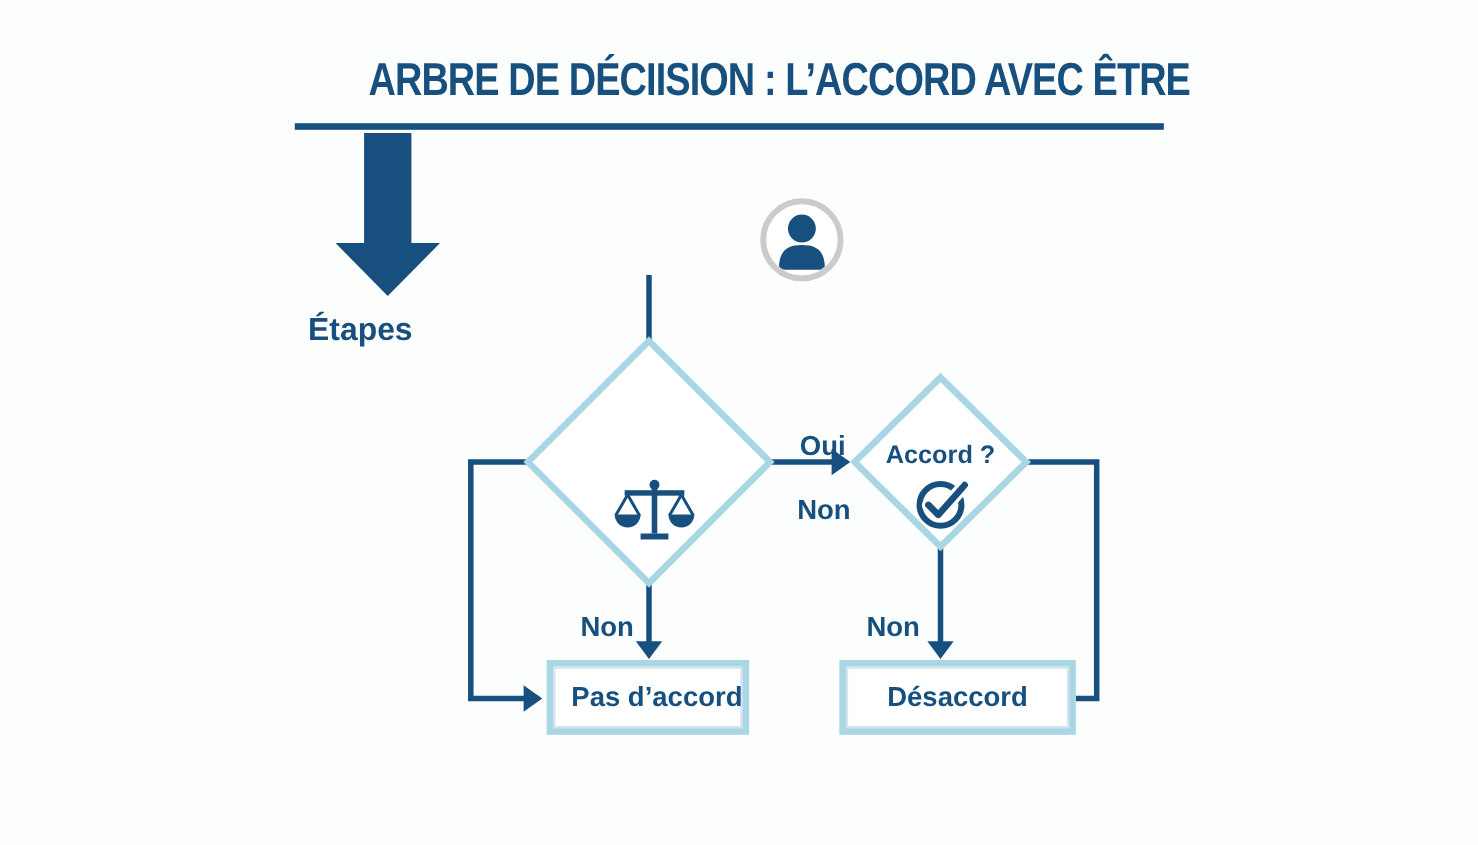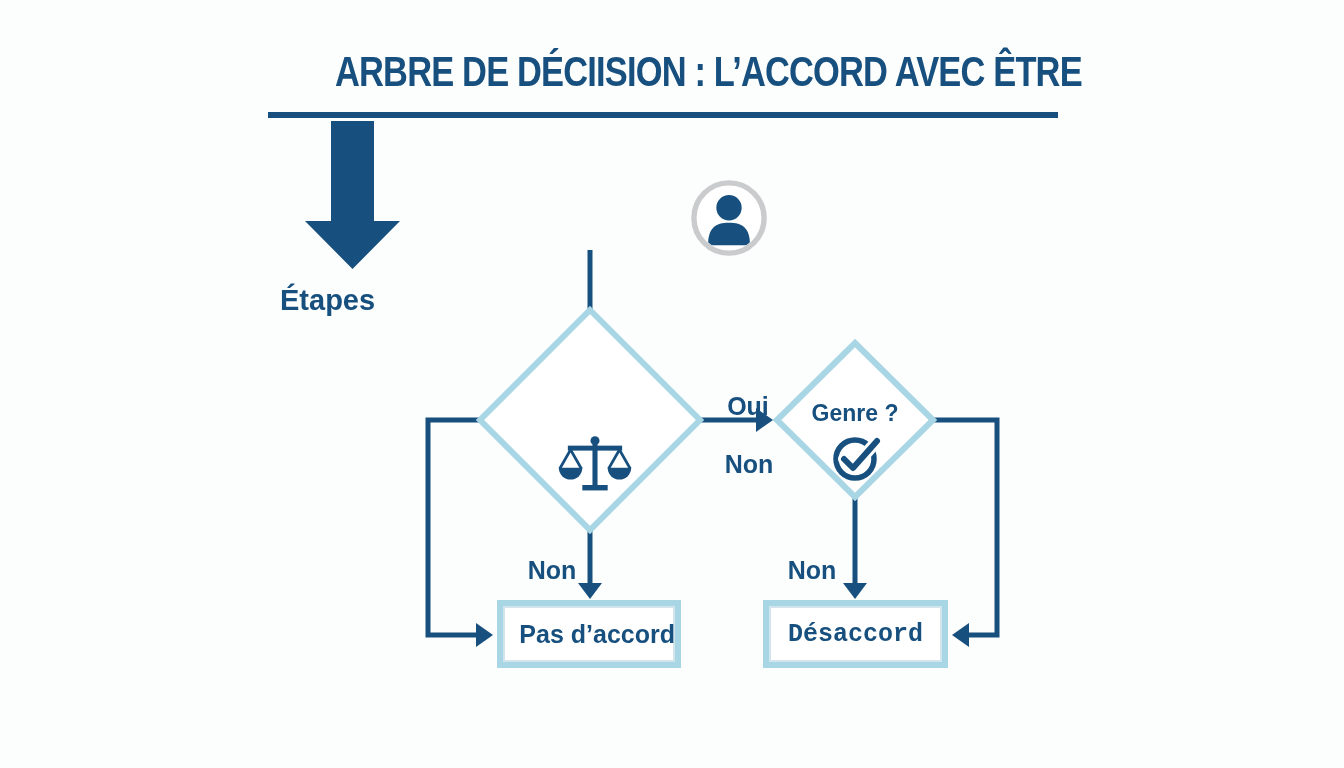--- a/index.html
+++ b/index.html
@@ -47,21 +47,21 @@
   .node-box{
     position:absolute;display:flex;align-items:center;justify-content:center;
     background:#ffffff;font-weight:bold;color:var(--navy);
   }
   .sujet-box{left:498px;top:184px;width:185px;height:66px;border:5px solid var(--navy);font-size:24px;}
   .result-box{
     border:6px solid var(--light_blue);font-size:25px;
     box-shadow:inset 0 0 0 2px rgba(127,181,201,.35);
   }
   .pas-box{left:497px;top:600px;width:184px;height:68px;justify-content:flex-end;}
-  .des-box{left:763px;top:600px;width:185px;height:68px;font-family:Liberation Mono, monospace;}
+  .des-box{left:763px;top:600px;width:215px;height:68px;}
 
   
   .diamond-label{
     position:absolute;text-align:center;font-weight:bold;color:var(--navy);white-space:nowrap;
   }
   .genre-label{left:490px;top:405px;width:200px;font-size:24px;}
   .accord-label{left:775px;top:400px;width:160px;font-size:23px;}
   .scale-icon{position:absolute;left:557px;top:434px;width:76px;height:64px;}
   .check-icon{position:absolute;left:831px;top:434px;width:56px;height:50px;}
 
@@ -136,21 +136,21 @@
     <g stroke="var(--navy)" stroke-width="3" fill="none">
       <path d="M15,17 L3,38 M15,17 L27,38"></path>
       <path d="M69,17 L57,38 M69,17 L81,38"></path>
     </g>
     <g fill="var(--navy)" stroke="none">
       <path d="M2,37 A13 13 0 0 0 28,37 Z"></path>
       <path d="M56,37 A13 13 0 0 0 82,37 Z"></path>
     </g>
   </svg>
 
-  <div class="diamond-label accord-label">Genre ?</div>
+  <div class="diamond-label accord-label">Accord ?</div>
   <svg class="check-icon" viewBox="0 0 56 50">
     <circle cx="24" cy="25" r="19" fill="none" stroke="var(--navy)" stroke-width="5.5"></circle>
     <path d="M13,25 L22,34 L46,7" fill="none" stroke="#ffffff" stroke-width="12" stroke-linecap="round" stroke-linejoin="round"></path>
     <path d="M13,25 L22,34 L46,7" fill="none" stroke="var(--navy)" stroke-width="6" stroke-linecap="round" stroke-linejoin="round"></path>
   </svg>
 
   <div class="edge-label lbl-oui">Oui</div>
   <div class="edge-label lbl-non-mid">Non</div>
   <div class="edge-label lbl-non-left">Non</div>
   <div class="edge-label lbl-non-right">Non</div>

